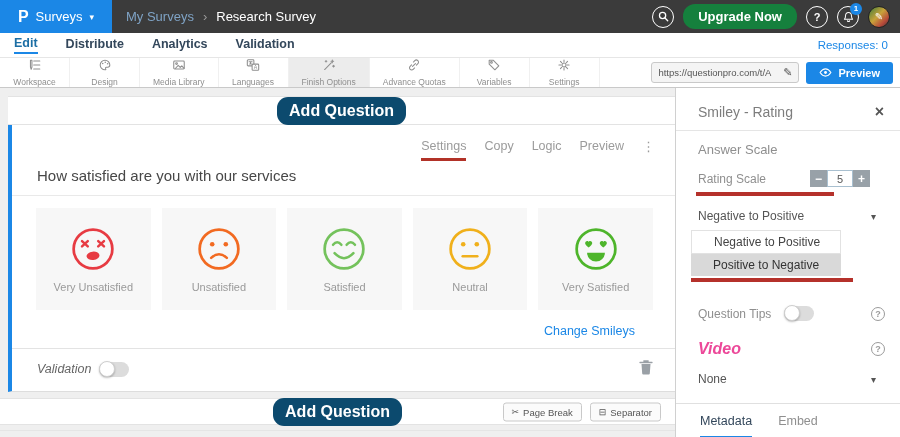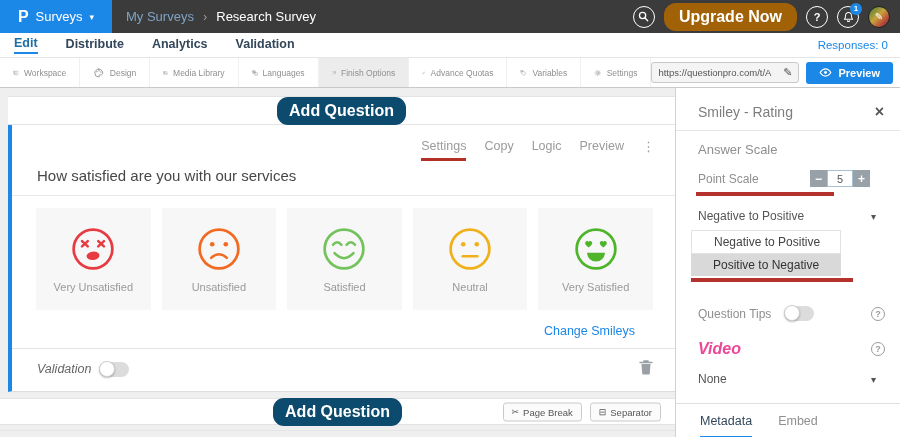--- a/index.html
+++ b/index.html
@@ -11,34 +11,34 @@
   .logo-block { width:112px; height:100%; background:#1b87e6; display:flex; align-items:center; justify-content:center; gap:7px; cursor:pointer; }
   .logo-p { color:#fff; font-weight:bold; font-size:16px; line-height:1; }
   .product-name { color:#fff; font-size:13px; }
   .caret-w { color:#fff; font-size:9px; }
   .breadcrumb { display:flex; align-items:center; gap:9px; margin-left:14px; font-size:13px; }
   .bc-parent { color:#7fa3c5; cursor:pointer; }
   .bc-sep { color:#9a9a9a; font-size:13px; }
   .bc-current { color:#ffffff; }
   .topbar-right { margin-left:auto; display:flex; align-items:center; gap:9px; margin-right:10px; }
   .circ-icon { width:22px; height:22px; border:1.4px solid #fff; border-radius:50%; display:flex; align-items:center; justify-content:center; color:#fff; font-size:11px; font-weight:bold; cursor:pointer; }
-  .upgrade-btn { background:#a16207; color:#fff; font-size:16px; font-weight:bold; border:none; border-radius:12px; padding:5px 15px; cursor:pointer; }
+  .upgrade-btn { background:#15803d; color:#fff; font-size:13px; font-weight:bold; border:none; border-radius:12px; padding:5px 15px; cursor:pointer; }
   .bell-wrap { position:relative; }
   .badge { position:absolute; top:-4px; right:-4px; background:#1b87e6; color:#fff; font-size:8px; width:12px; height:12px; border-radius:50%; display:flex; align-items:center; justify-content:center; }
   .avatar { width:22px; height:22px; border-radius:50%; background:linear-gradient(135deg,#3f7d3a 0%,#c8a23a 45%,#b84a3a 75%,#333 100%); display:flex; align-items:center; justify-content:center; color:#fff; font-size:10px; cursor:pointer; border:1px solid #222; }
 
   
   .navbar { height:25px; background:#fff; display:flex; align-items:center; padding-left:14px; gap:28px; border-bottom:1px solid #e6e6e6; }
   .nav-item { font-size:12.5px; font-weight:bold; color:#33475b; cursor:pointer; padding-bottom:2px; }
   .nav-item.active { color:#1c6ea4; border-bottom:2px solid #1b87e6; }
   .responses { margin-left:auto; margin-right:12px; color:#1b87e6; font-size:11.5px; }
 
   
   .toolbar { height:30px; background:#fff; border-bottom:1px solid #c9c9c9; display:flex; align-items:stretch; }
-  .tool { display:flex; flex-direction:row; align-items:center; justify-content:center; gap:5px; padding:0 13px; min-width:70px; cursor:pointer; border-right:1px solid #f0f0f0; }
+  .tool { display:flex; flex-direction:column; align-items:center; justify-content:center; gap:5px; padding:0 13px; min-width:70px; cursor:pointer; border-right:1px solid #f0f0f0; }
   .tool.active { background:#ececec; }
   .tool-label { font-size:8.5px; color:#8f8f8f; white-space:nowrap; }
   .ticon { width:14px; height:14px; stroke:#8f8f8f; fill:none; stroke-width:1.2; stroke-linecap:round; stroke-linejoin:round; }
   .url-box { margin-left:auto; align-self:center; width:148px; height:21px; background:#f4f4f4; border:1px solid #c9c9c9; border-radius:3px; display:flex; align-items:center; padding:0 6px; gap:4px; }
   .url-input { flex:1; border:none; background:transparent; font-size:9.5px; color:#555; font-family:"Liberation Sans",sans-serif; outline:none; min-width:0; }
   .pencil { color:#555; font-size:11px; cursor:pointer; }
   .preview-btn { margin:0 7px; align-self:center; background:#1b87e6; color:#fff; border:none; border-radius:3px; height:22px; padding:0 13px; font-size:11px; font-weight:bold; display:flex; align-items:center; gap:6px; cursor:pointer; }
 
   
   .content { display:flex; height:349px; }
@@ -327,21 +327,21 @@
   <div class="panel">
     <div class="panel-header">
       <span class="panel-title">Smiley - Rating</span>
       <span class="close-x">×</span>
     </div>
     <div class="p-divider"></div>
 
     <div class="answer-scale">Answer Scale</div>
 
     <div class="point-row">
-      <span class="point-label">Point Scale</span>
+      <span class="point-label">Rating Scale</span>
       <span class="stepper">
         <span class="step-btn">−</span>
         <span class="step-val">5</span>
         <span class="step-btn">+</span>
       </span>
     </div>
     <div class="red-line one"></div>
 
     <div class="select-row">
       <span class="select-val">Negative to Positive</span>

